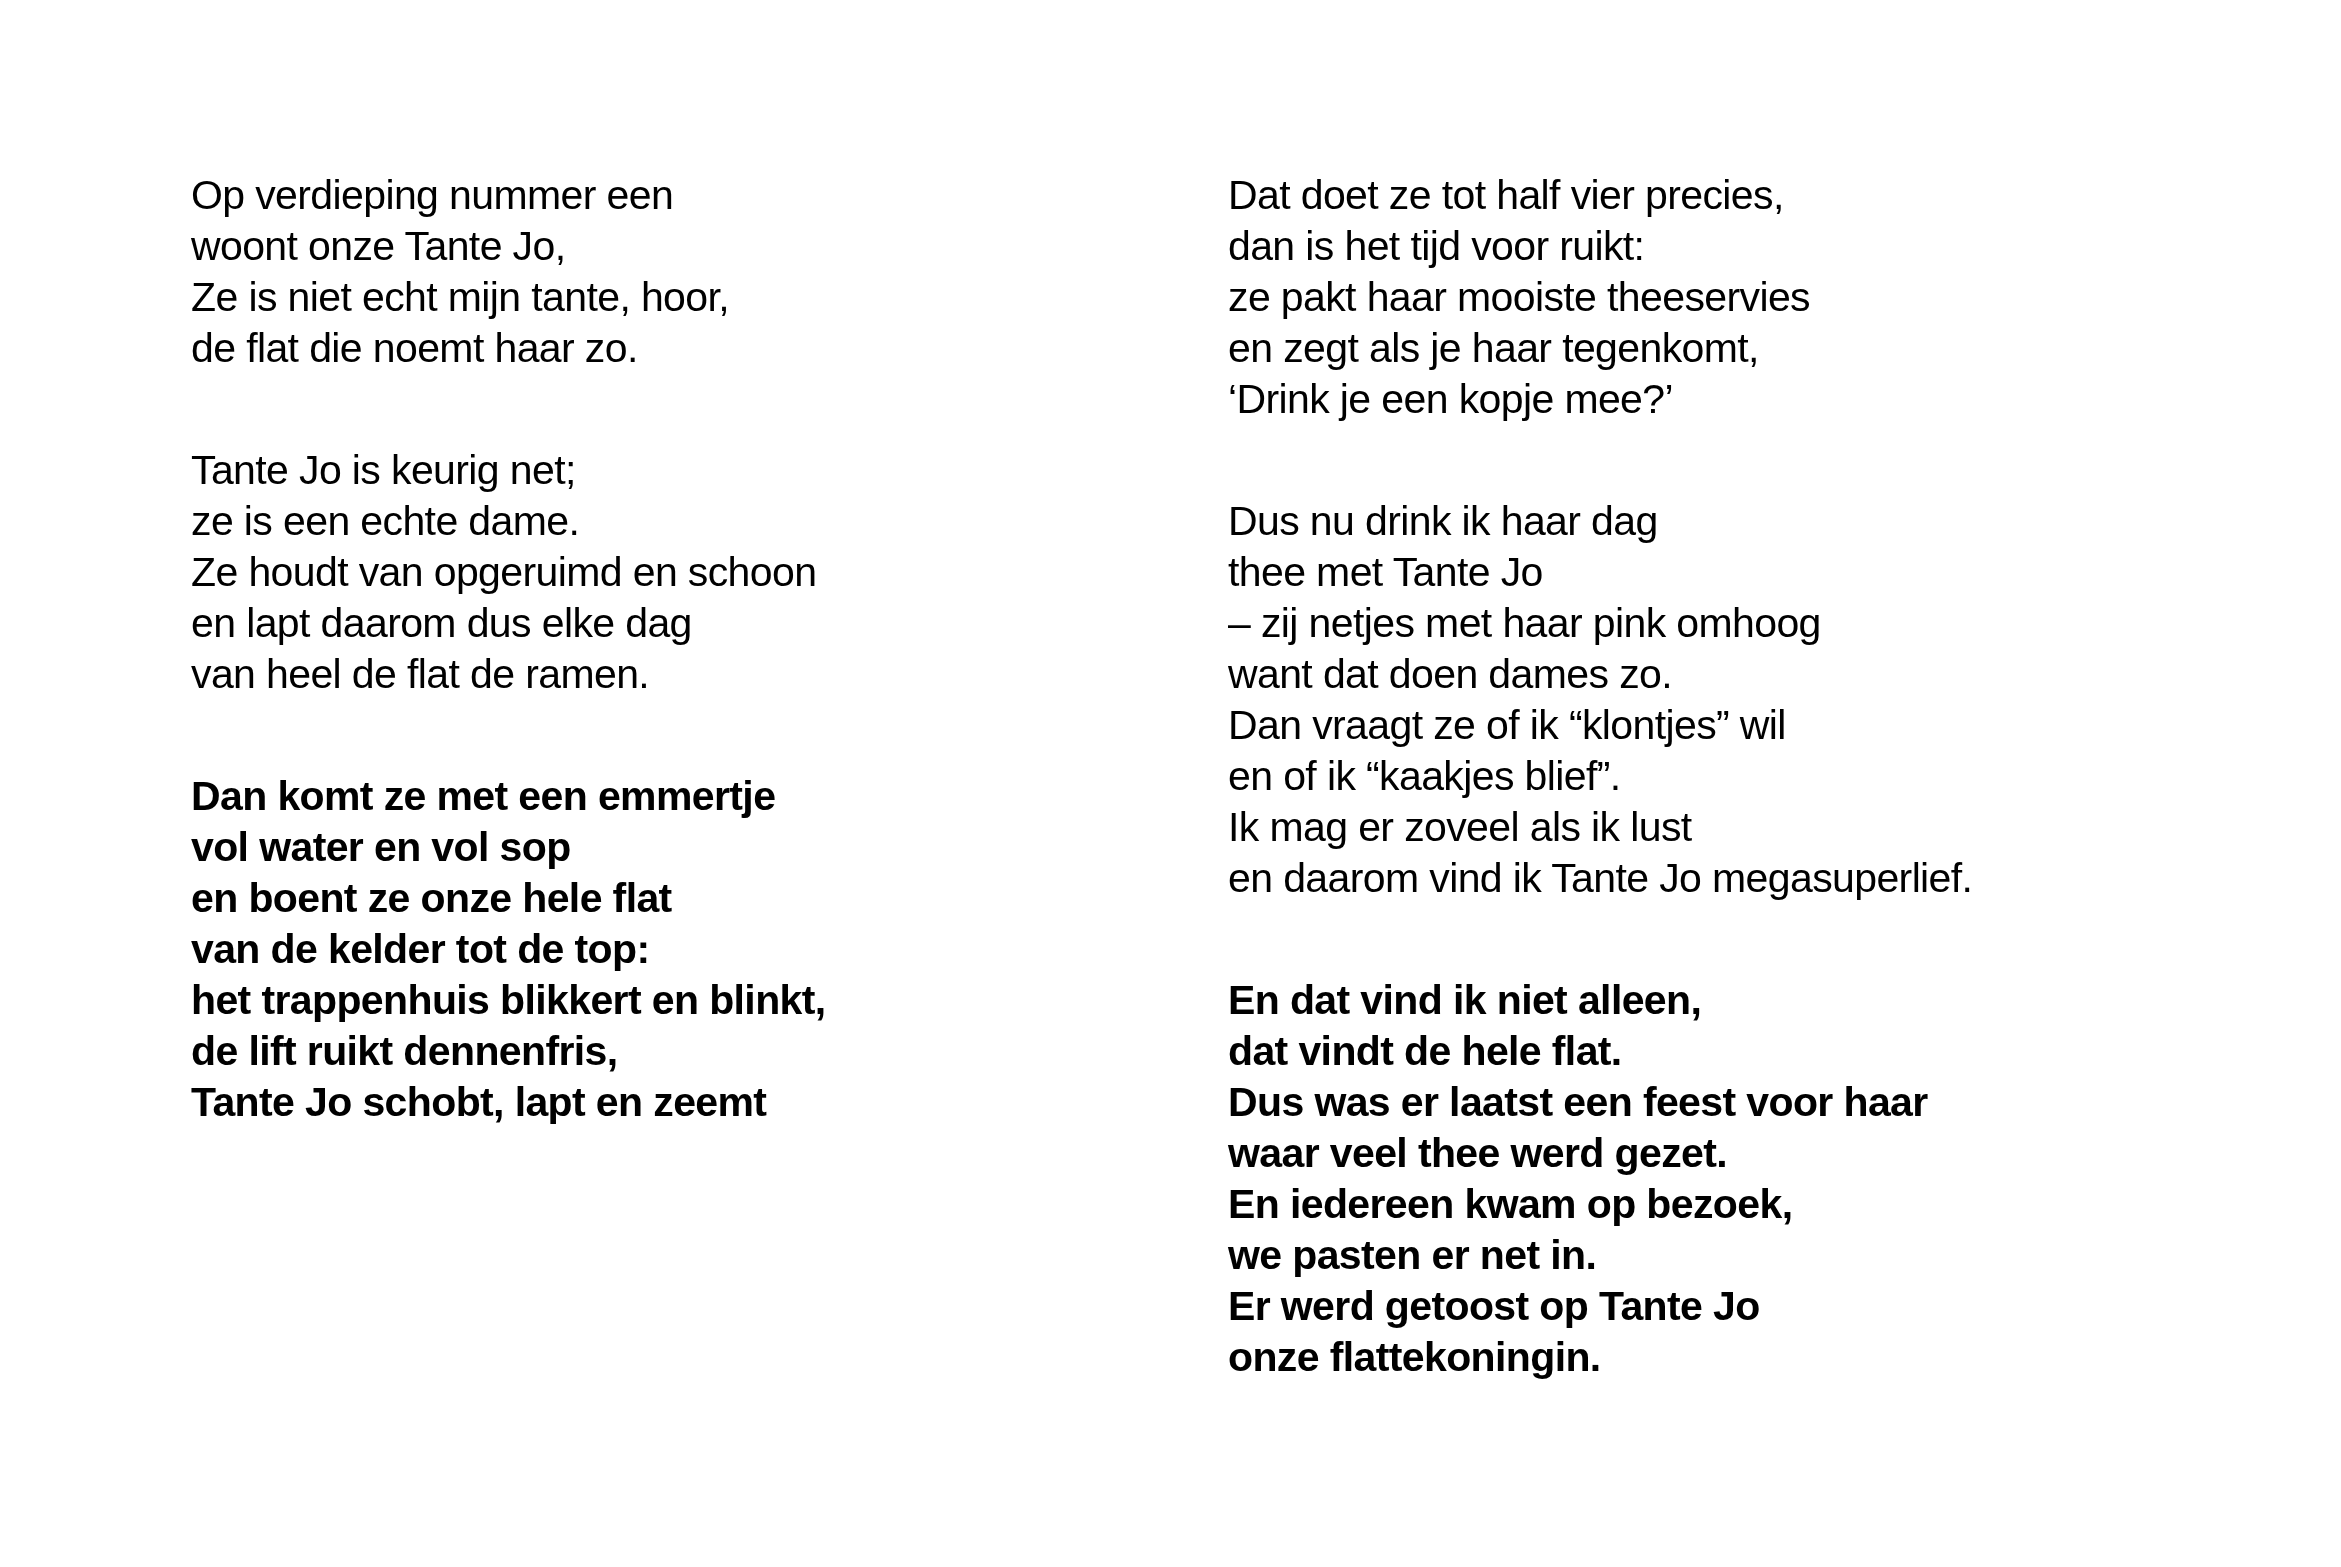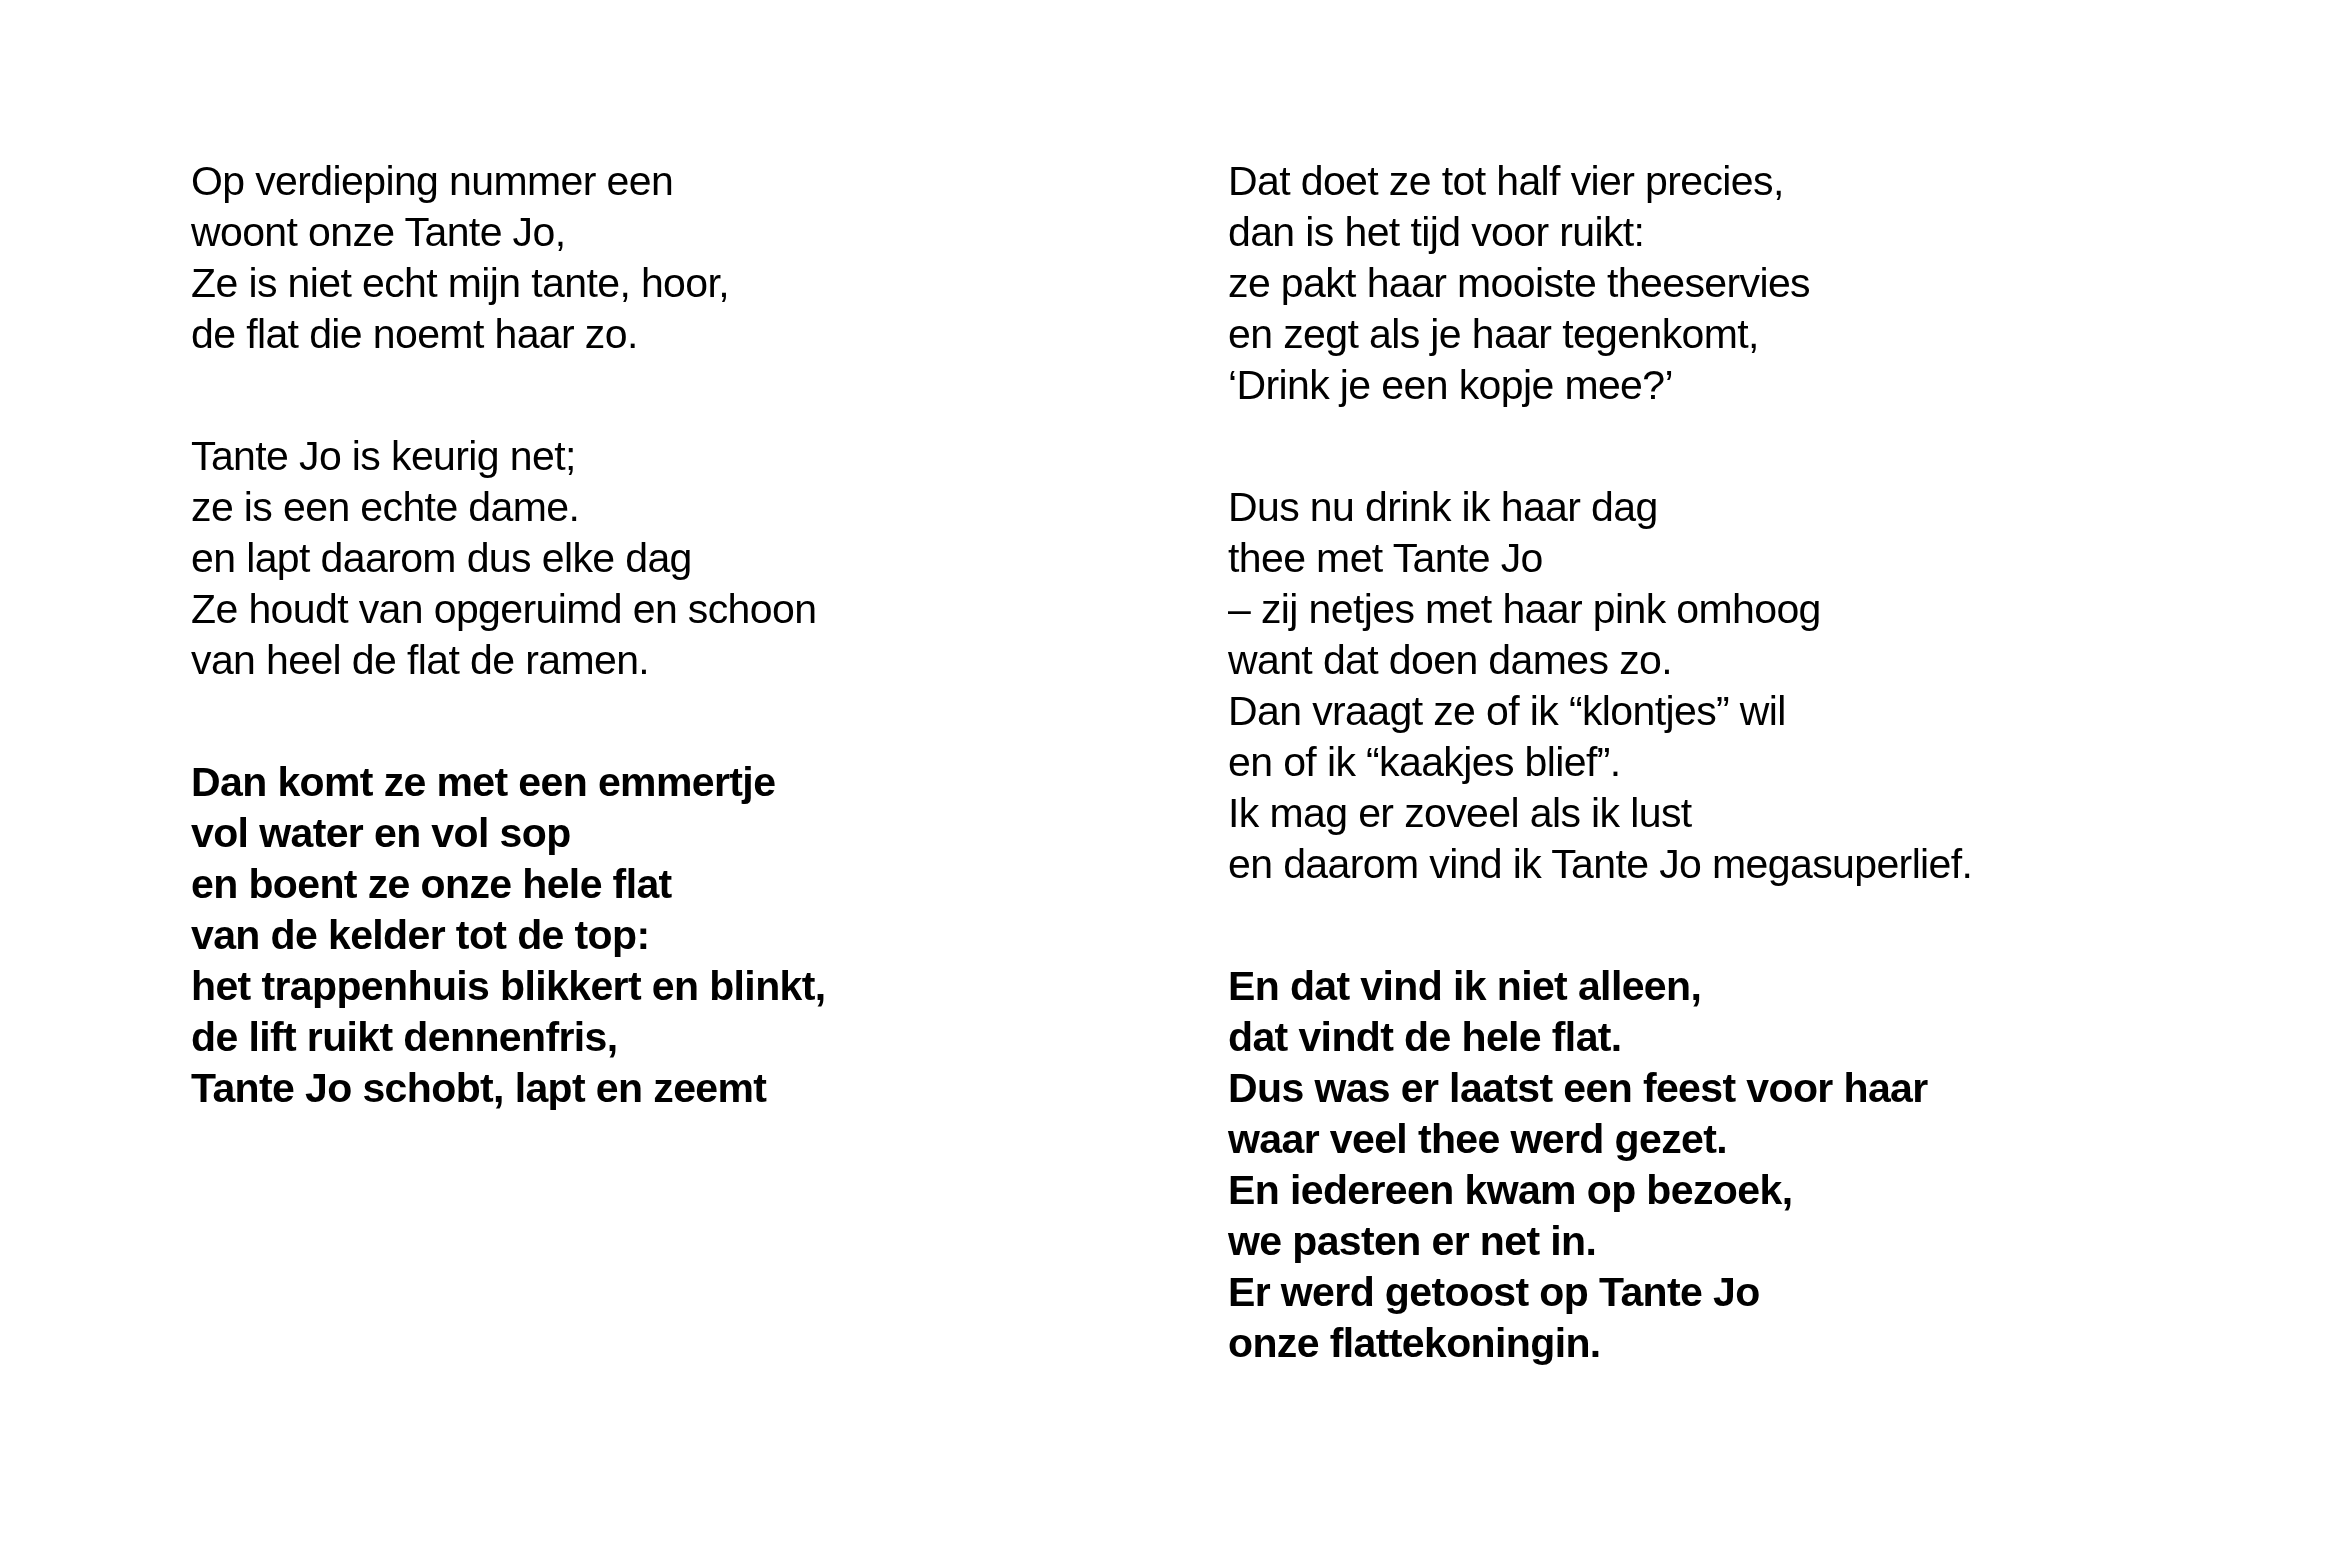--- a/index.html
+++ b/index.html
@@ -10,21 +10,21 @@
     width: 2342px;
     height: 1567px;
     background: #ffffff;
     position: relative;
     overflow: hidden;
     font-family: "Liberation Sans", sans-serif;
     color: #000000;
   }
   .poem-column {
     position: absolute;
-    top: 156px;
+    top: 170px;
     font-size: 41px;
     line-height: 51px;
     letter-spacing: -0.015em;
     white-space: nowrap;
   }
   .poem-column.left  { left: 191px;  }
   .poem-column.right { left: 1228px; }
   .stanza {
     margin: 0 0 71px 0;
   }
@@ -44,22 +44,22 @@
   <div class="poem-column left">
     <div class="stanza">
       <div class="poem-line">Op verdieping nummer een</div>
       <div class="poem-line">woont onze Tante Jo,</div>
       <div class="poem-line">Ze is niet echt mijn tante, hoor,</div>
       <div class="poem-line">de flat die noemt haar zo.</div>
     </div>
     <div class="stanza">
       <div class="poem-line">Tante Jo is keurig net;</div>
       <div class="poem-line">ze is een echte dame.</div>
+      <div class="poem-line">Ze houdt van opgeruimd en schoon</div>
       <div class="poem-line">en lapt daarom dus elke dag</div>
-      <div class="poem-line">Ze houdt van opgeruimd en schoon</div>
       <div class="poem-line">van heel de flat de ramen.</div>
     </div>
     <div class="stanza">
       <div class="poem-line">Dan komt ze met een emmertje</div>
       <div class="poem-line">vol water en vol sop</div>
       <div class="poem-line">en boent ze onze hele flat</div>
       <div class="poem-line">van de kelder tot de top:</div>
       <div class="poem-line">het trappenhuis blikkert en blinkt,</div>
       <div class="poem-line">de lift ruikt dennenfris,</div>
       <div class="poem-line">Tante Jo schobt, lapt en zeemt</div>

